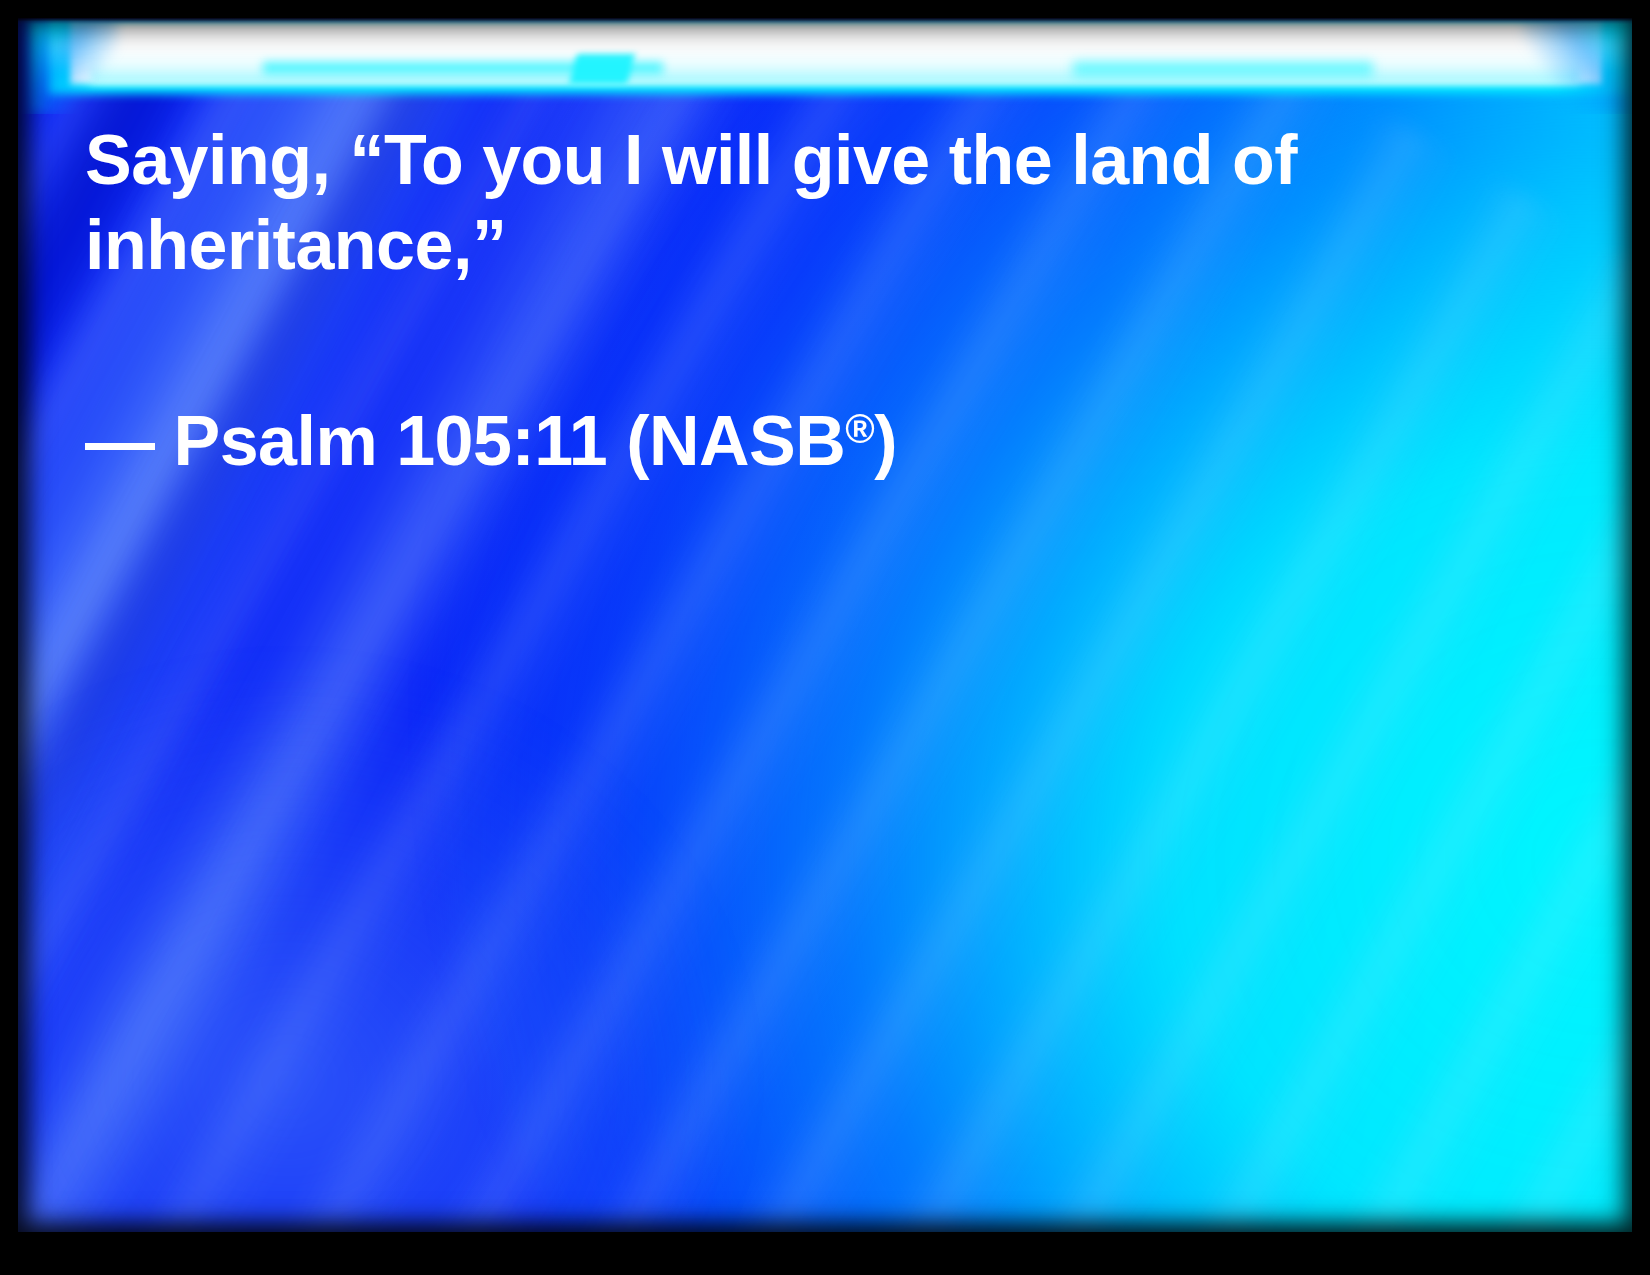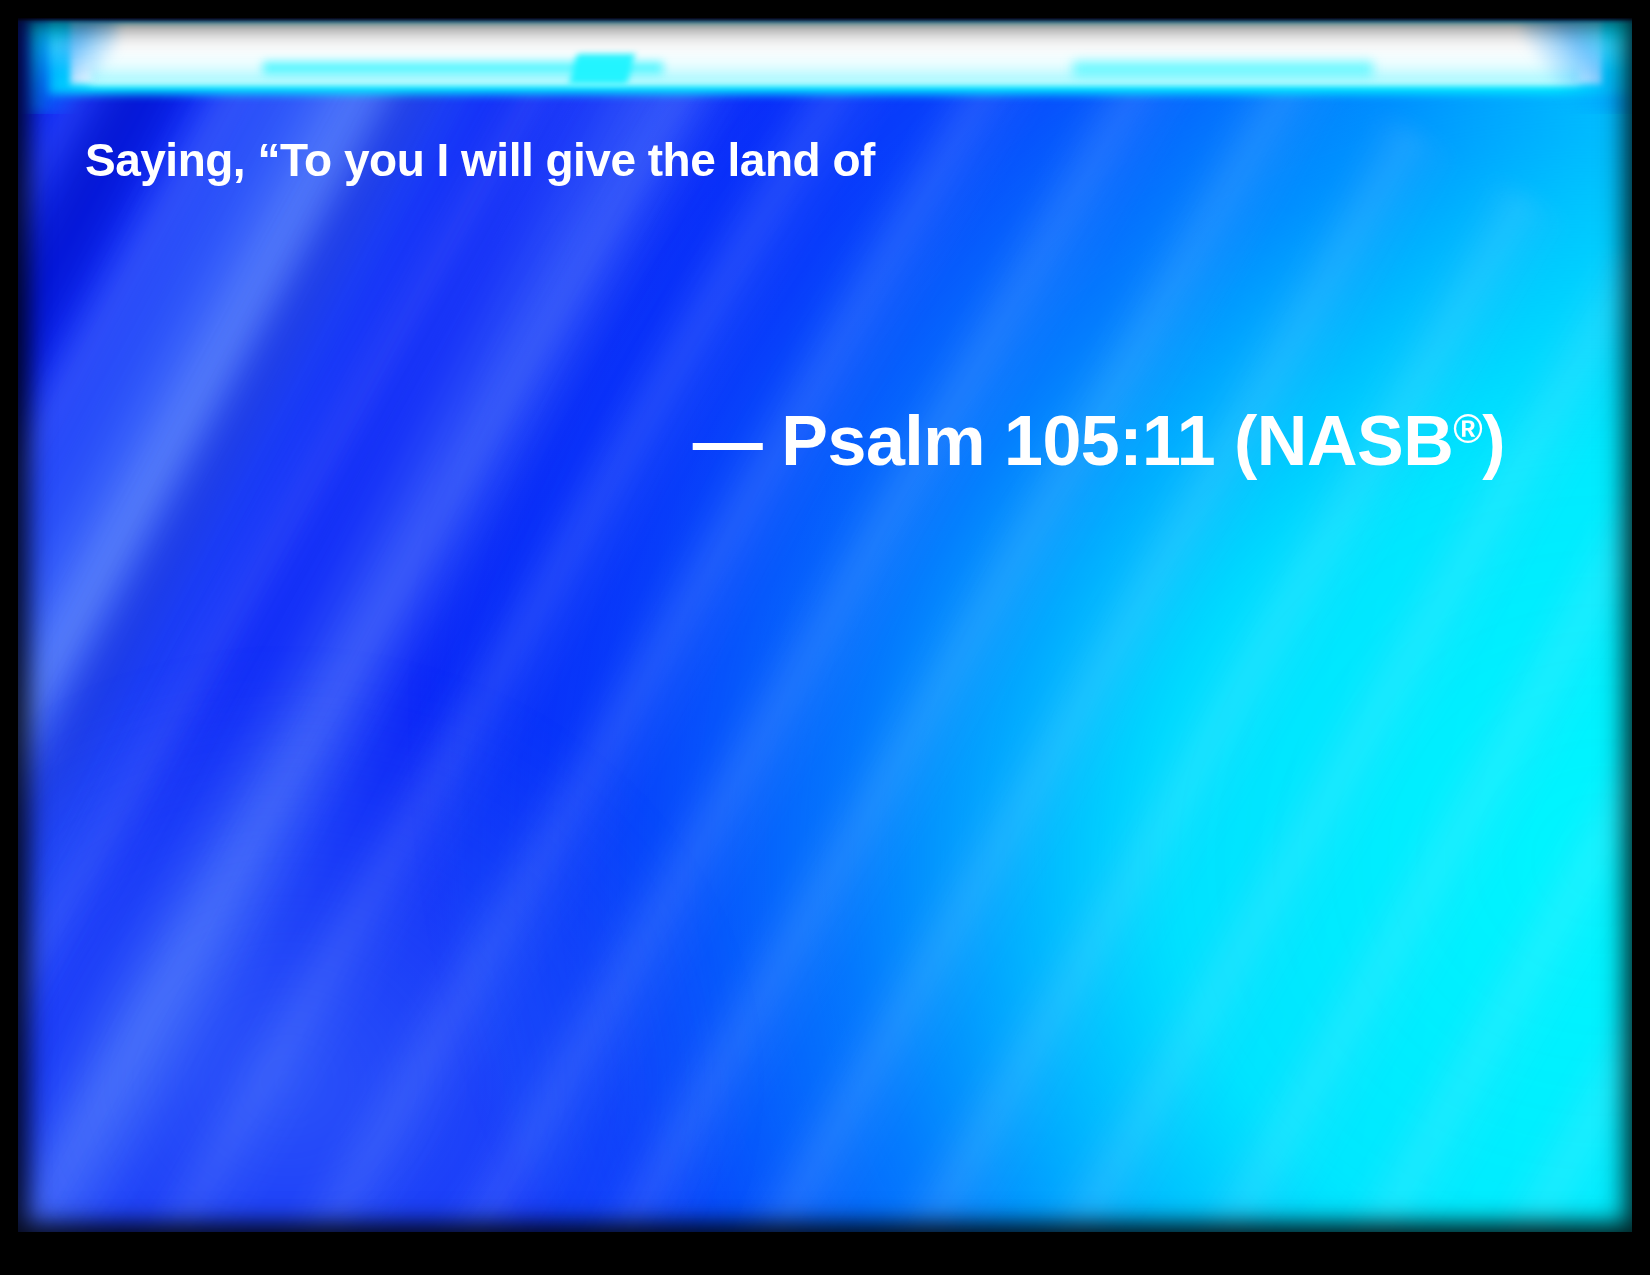--- a/index.html
+++ b/index.html
@@ -300,32 +300,32 @@
   .verse-block {
     position: absolute;
     left: 67px;
     top: 100px;
     width: 1300px;
   }
   .verse-line {
     color: #ffffff;
     font-family: "Liberation Sans", sans-serif;
     font-weight: bold;
-    font-size: 46px;
+    font-size: 70px;
     line-height: 85px;
     letter-spacing: -0.5px;
     white-space: nowrap;
   }
 
   .citation-block {
     position: absolute;
     left: 67px;
     top: 369px;
     width: 1420px;
-    text-align: right;
+    text-align: left;
   }
   .citation-line {
     display: inline-block;
     color: #ffffff;
     font-family: "Liberation Sans", sans-serif;
     font-weight: bold;
     font-size: 70px;
     line-height: 85px;
     letter-spacing: -0.5px;
     white-space: nowrap;
@@ -361,20 +361,21 @@
       <div class="cyan-notch"></div>
       <div class="left-wedge"></div>
       <div class="right-wedge"></div>
       <div class="dark-cap"></div>
     </div>
 
     <div class="text-layer">
 
       <div class="verse-block">
         <div class="verse-line">Saying, “To you I will give the land of</div>
+        <div class="verse-line">inheritance,”</div>
       </div>
 
       <div class="citation-block">
         <div class="citation-line"><span>—</span><span>&nbsp;</span><span>Psalm 105:11</span><span>&nbsp;</span><span>(NASB</span><span class="reg-mark">®</span><span>)</span></div>
       </div>
 
     </div>
 
     <div class="bg-vignette"></div>
 

